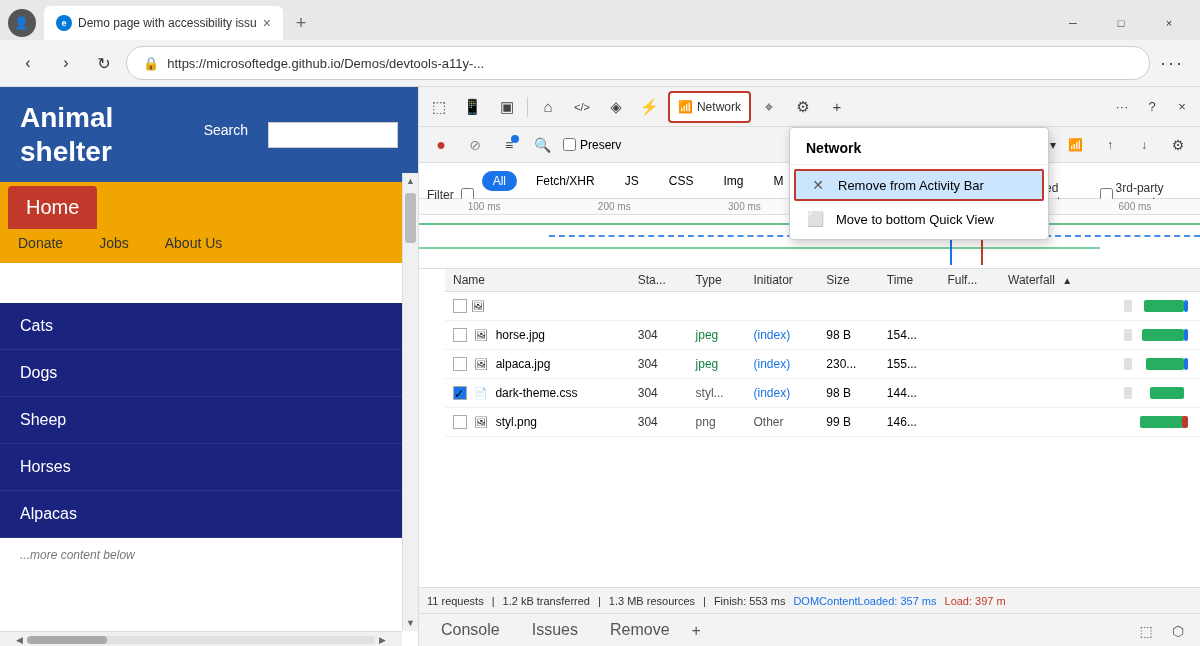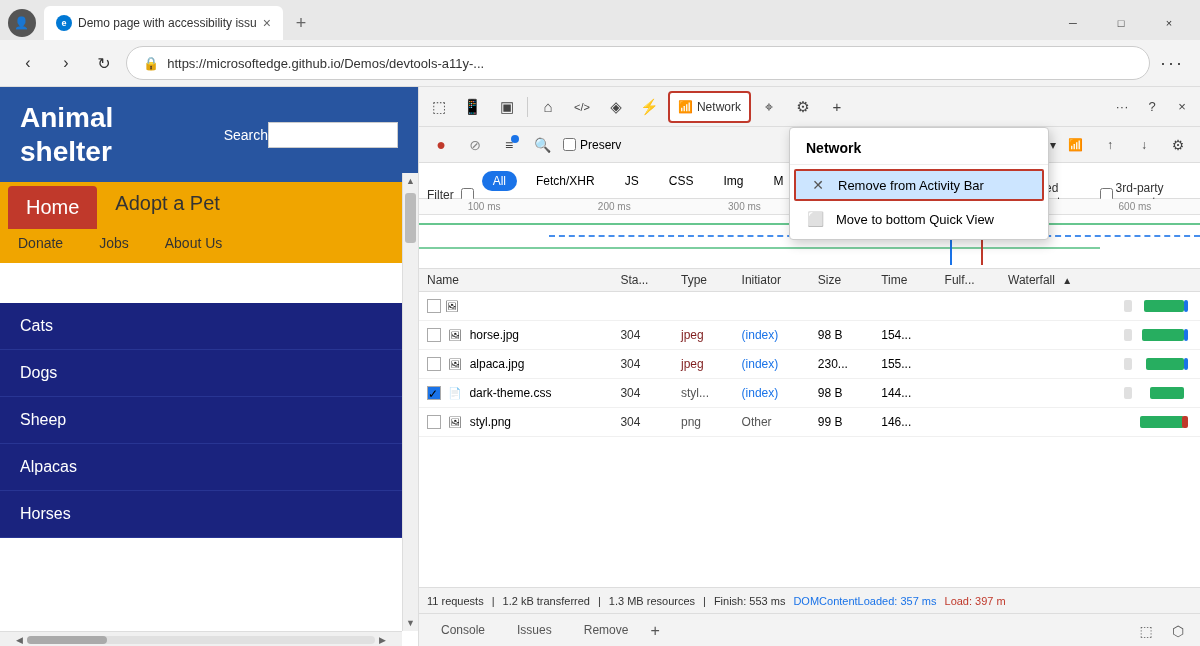--- a/index.html
+++ b/index.html
@@ -28,21 +28,21 @@
     .url-text { color: #333; }
     .more-btn { width: 32px; height: 32px; border-radius: 4px; display: flex; align-items: center; justify-content: center; font-size: 18px; cursor: pointer; color: #333; letter-spacing: 2px; }
 
     
     .main-content { display: flex; height: calc(646px - 86px); }
 
     
     .website-panel { width: 418px; height: 100%; background: white; overflow: hidden; position: relative; }
     .site-header { background: #2855a0; color: white; padding: 14px 20px; display: flex; align-items: center; justify-content: space-between; }
     .site-title { font-size: 28px; font-weight: bold; line-height: 1.2; }
-    .site-search-area { display: flex; align-items: center; gap: 0; }
+    .site-search-area { display: flex; align-items: flex-start; gap: 20px; }
     .site-search-label { color: white; font-size: 14px; }
     .site-search-input { border: 1px solid #ccc; padding: 4px 8px; width: 130px; height: 26px; }
 
     .site-nav { background: #f0a500; display: flex; }
     .site-nav-item { padding: 10px 18px; color: #333; font-size: 20px; font-weight: 500; cursor: pointer; }
     .site-nav-item.active { background: #c0392b; color: white; border-radius: 4px 4px 0 0; margin: 4px 0 0 8px; }
 
     .site-nav2 { background: #f0a500; display: flex; padding-bottom: 6px; }
     .site-nav2-item { padding: 6px 18px; color: #333; font-size: 14px; cursor: pointer; }
 
@@ -85,36 +85,36 @@
     .timeline-ruler { display: flex; border-bottom: 1px solid #e0e0e0; padding: 2px 0; background: #fafafa; }
     .ruler-mark { font-size: 10px; color: #888; flex: 1; text-align: center; }
     .timeline-lines { position: relative; height: 50px; }
 
     
     .network-table { flex: 1; overflow: auto; background: white; }
     .nt-table { width: 100%; border-collapse: collapse; font-size: 12px; }
     .nt-table th { background: #f3f3f3; padding: 4px 8px; text-align: left; font-weight: 500; border-bottom: 1px solid #ddd; position: sticky; top: 0; white-space: nowrap; font-size: 12px; color: #333; cursor: pointer; }
     .nt-table td { padding: 4px 8px; border-bottom: 1px solid #f0f0f0; white-space: nowrap; }
     .nt-link { color: #1a73e8; text-decoration: none; }
-    .nt-jpeg { color: #7f1d1d; }
+    .nt-jpeg { color: #15803d; }
     .nt-status { color: #333; }
     .waterfall-cell { width: 200px; position: relative; height: 20px; }
     .wf-check { display: inline-block; width: 14px; height: 14px; border: 1px solid #aaa; margin-right: 4px; vertical-align: middle; }
     .wf-check.checked { background: #1a73e8; }
     .sort-arrow { margin-left: 4px; font-size: 10px; }
     .file-icon { margin-right: 4px; font-size: 11px; }
 
     
     .status-bar { background: #f3f3f3; border-top: 1px solid #ddd; padding: 3px 8px; font-size: 11px; color: #333; display: flex; gap: 8px; align-items: center; height: 26px; }
     .status-dom { color: #1a73e8; }
     .status-load { color: #c0392b; }
 
     
     .bottom-tabs { display: flex; align-items: center; background: #f3f3f3; border-top: 1px solid #ddd; padding: 0 8px; height: 34px; gap: 4px; }
-    .bt-tab { padding: 6px 14px; font-size: 12px; cursor: pointer; color: #555; border-bottom: 2px solid transparent; }
+    .bt-tab { padding: 6px 14px; font-size: 16px; cursor: pointer; color: #555; border-bottom: 2px solid transparent; }
     .bt-plus { font-size: 16px; color: #555; cursor: pointer; margin-left: 4px; }
     .bt-spacer { flex: 1; }
     .bt-icon { width: 28px; height: 28px; display: flex; align-items: center; justify-content: center; font-size: 14px; color: #555; cursor: pointer; }
   </style>
 </head>
 <body>
 
 <div class="browser-chrome">
 
   <div class="tab-bar">
@@ -154,38 +154,38 @@
     <div class="site-header">
       <div class="site-title">Animal<br>shelter</div>
       <div class="site-search-area">
         <label class="site-search-label">Search</label>
         <input class="site-search-input" type="text" style="">
       </div>
     </div>
 
     <div class="site-nav">
       <div class="site-nav-item active">Home</div>
-      <div class="site-nav-item">Adopt a Pet</div>
     </div>
     <div class="site-nav2">
       <div class="site-nav2-item">Donate</div>
       <div class="site-nav2-item">Jobs</div>
       <div class="site-nav2-item">About Us</div>
     </div>
 
     <div style="height: 40px;"></div>
 
     <div class="site-sidebar-list">
       <div class="sidebar-item-site">Cats</div>
       <div class="sidebar-item-site">Dogs</div>
       <div class="sidebar-item-site">Sheep</div>
+      <div class="sidebar-item-site">Horses</div>
       <div class="sidebar-item-site">Alpacas</div>
-      <div class="sidebar-item-site">Horses</div>
-    </div>
-
+    </div>
+
+    <div class="site-truncated" style="font-style:italic;color:#777;padding:10px 20px;font-size:12px;">...more content below</div>
 
     <div style="position:absolute;right:0;top:86px;width:16px;bottom:16px;background:#f0f0f0;border-left:1px solid #ddd;">
       <div style="position:absolute;top:20px;left:2px;right:2px;height:50px;background:#bbb;border-radius:3px;"></div>
       <div style="position:absolute;bottom:0;left:0;right:0;height:16px;display:flex;align-items:center;justify-content:center;font-size:9px;color:#666;">▼</div>
     </div>
 
     <div style="position:absolute;bottom:0;left:0;right:16px;height:16px;background:#f0f0f0;border-top:1px solid #ddd;display:flex;align-items:center;padding:0 16px;gap:4px;">
       <span style="font-size:9px;color:#666;">◀</span>
       <div style="flex:1;height:8px;background:#e0e0e0;border-radius:4px;">
         <div style="width:80px;height:8px;background:#aaa;border-radius:4px;"></div>
@@ -296,21 +296,21 @@
         <div style="position:absolute;top:20px;left:130px;right:0;border-top:2px dashed #1a73e8;opacity:0.8;"></div>
 
         <div style="position:absolute;top:32px;left:0;right:100px;height:2px;background:#27ae60;opacity:0.6;"></div>
 
         <div style="position:absolute;top:0;bottom:0;left:68%;width:2px;background:#1a73e8;"></div>
 
         <div style="position:absolute;top:0;bottom:0;left:72%;width:2px;background:#c0392b;"></div>
       </div>
     </div>
 
-    <div class="network-table" style="height:220px;overflow:auto;">
+    <div class="network-table" style="height:220px;overflow:auto;padding-left:26px;">
       <table class="nt-table">
         <thead>
           <tr>
             <th>Name</th>
             <th>Sta...</th>
             <th>Type</th>
             <th>Initiator</th>
             <th>Size</th>
             <th>Time</th>
             <th>Fulf...</th>

